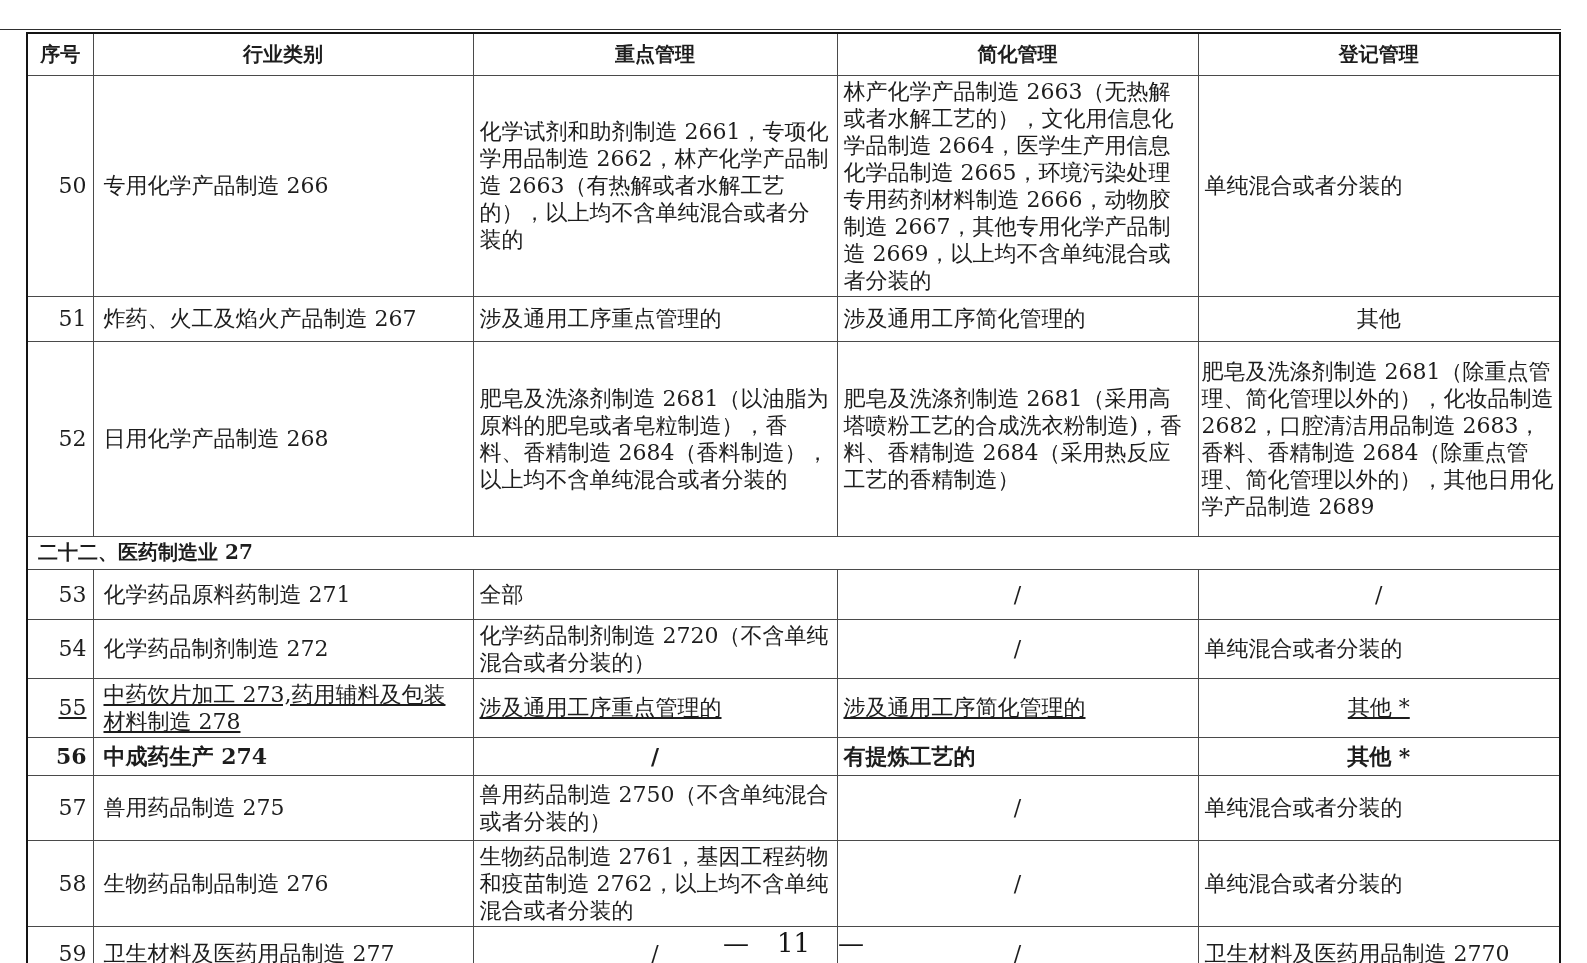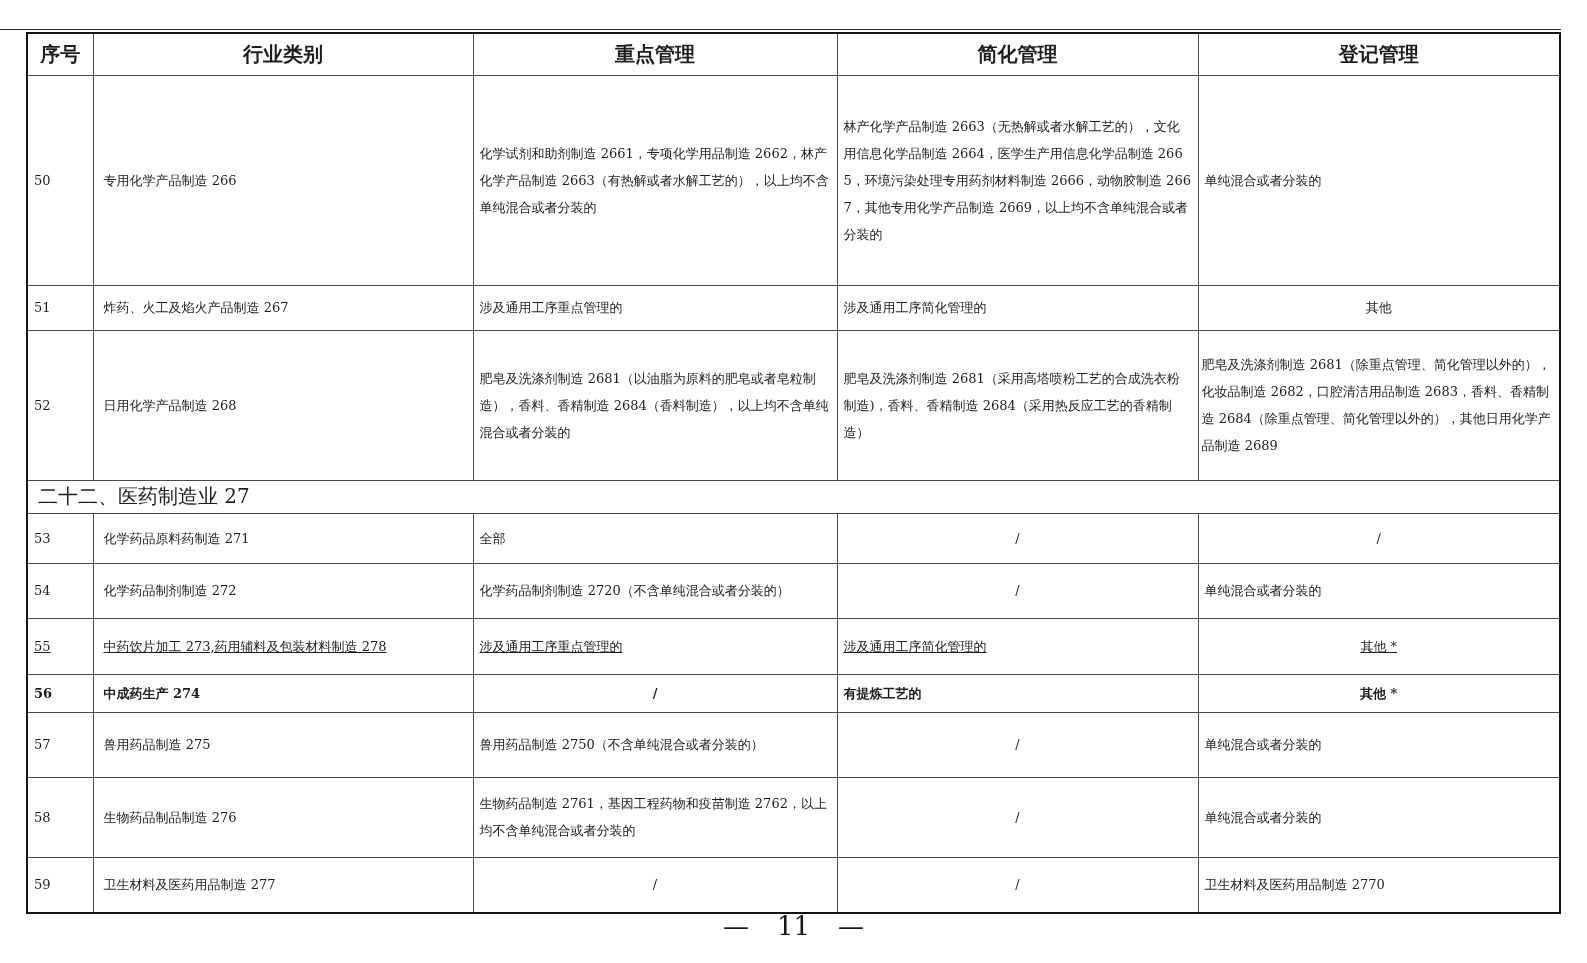--- a/index.html
+++ b/index.html
@@ -12,53 +12,53 @@
   .top-rule{
     position:absolute;left:0;top:29px;width:1561px;height:1px;background:#2f2f2f;
   }
   table.doc-table{
     position:absolute;left:26px;top:32px;width:1534px;
     border-collapse:collapse;table-layout:fixed;
     border:2px solid #141414;
   }
   .doc-table th,.doc-table td{
     border:1px solid #4a4a4a;
-    font-size:13px;line-height:27px;
+    font-size:22px;line-height:27px;
     padding:2px 6px;
     vertical-align:middle;
     overflow:hidden;
     word-break:break-all;
   }
   .doc-table th{
     font-weight:bold;text-align:center;font-size:20px;line-height:24px;padding:4px 2px;
   }
-  td.no{text-align:left;}
+  td.no{text-align:right;}
   td.ind{padding-left:10px;}
   td.c{text-align:center;}
   tr.section td{
-    font-weight:normal;font-size:20px;padding-left:10px;word-break:keep-all;
+    font-weight:bold;font-size:20px;padding-left:10px;word-break:keep-all;
   }
   tr.hdr{height:42px;}
   tr.r50{height:210px;}
   tr.r51{height:45px;}
   tr.r52{height:150px;}
   tr.sec{height:33px;}
   tr.r53{height:50px;margin-left:38px;}
   tr.r54{height:55px;}
   tr.r55{height:56px;text-decoration:underline;}
   tr.r56{height:38px;font-weight:bold;}
   tr.r57{height:65px;padding-left:18px;}
   tr.r58{height:80px;}
   tr.r59{height:56px;}
   .footer{
     position:absolute;top:911px;left:0;width:1587px;
     text-align:center;font-size:26px;color:#161616;
   }
   .footer .dash{display:inline-block;}
-  .footer .pagenum{display:inline-block;margin:0 28px;}
+  .footer .pagenum{display:inline-block;margin:17px 28px;}
 </style>
 </head>
 <body>
 
 <div class="top-rule"></div>
 
 <table class="doc-table">
   <colgroup>
     <col style="width:66px">
       <col style="width:380px">

